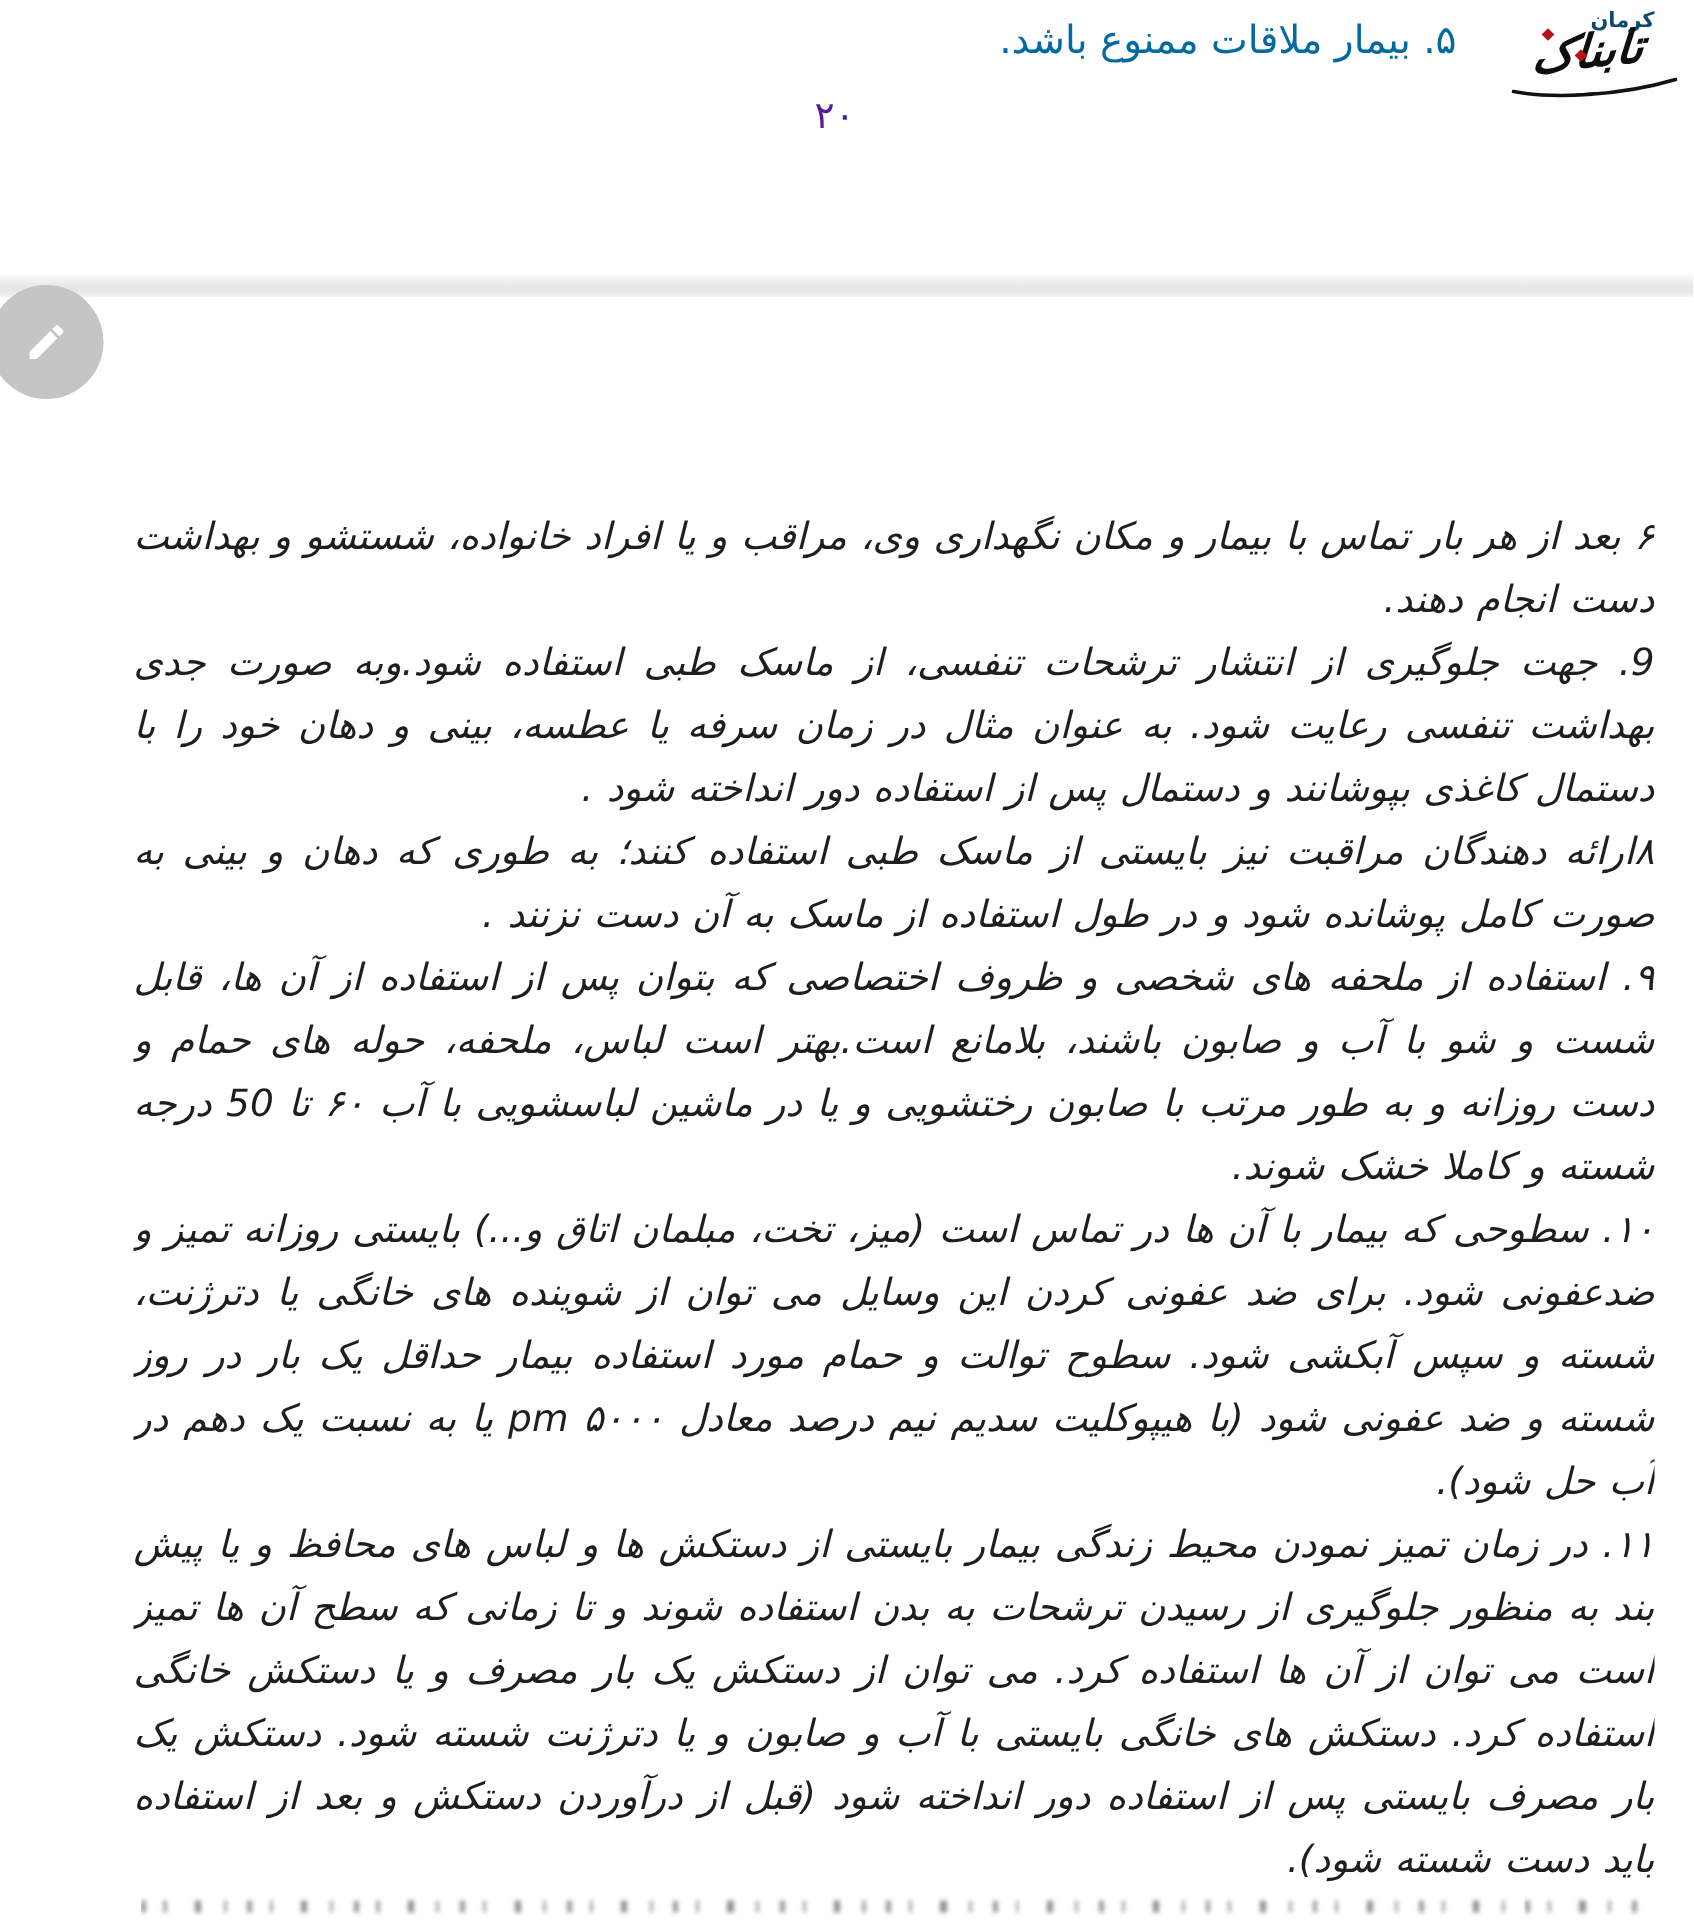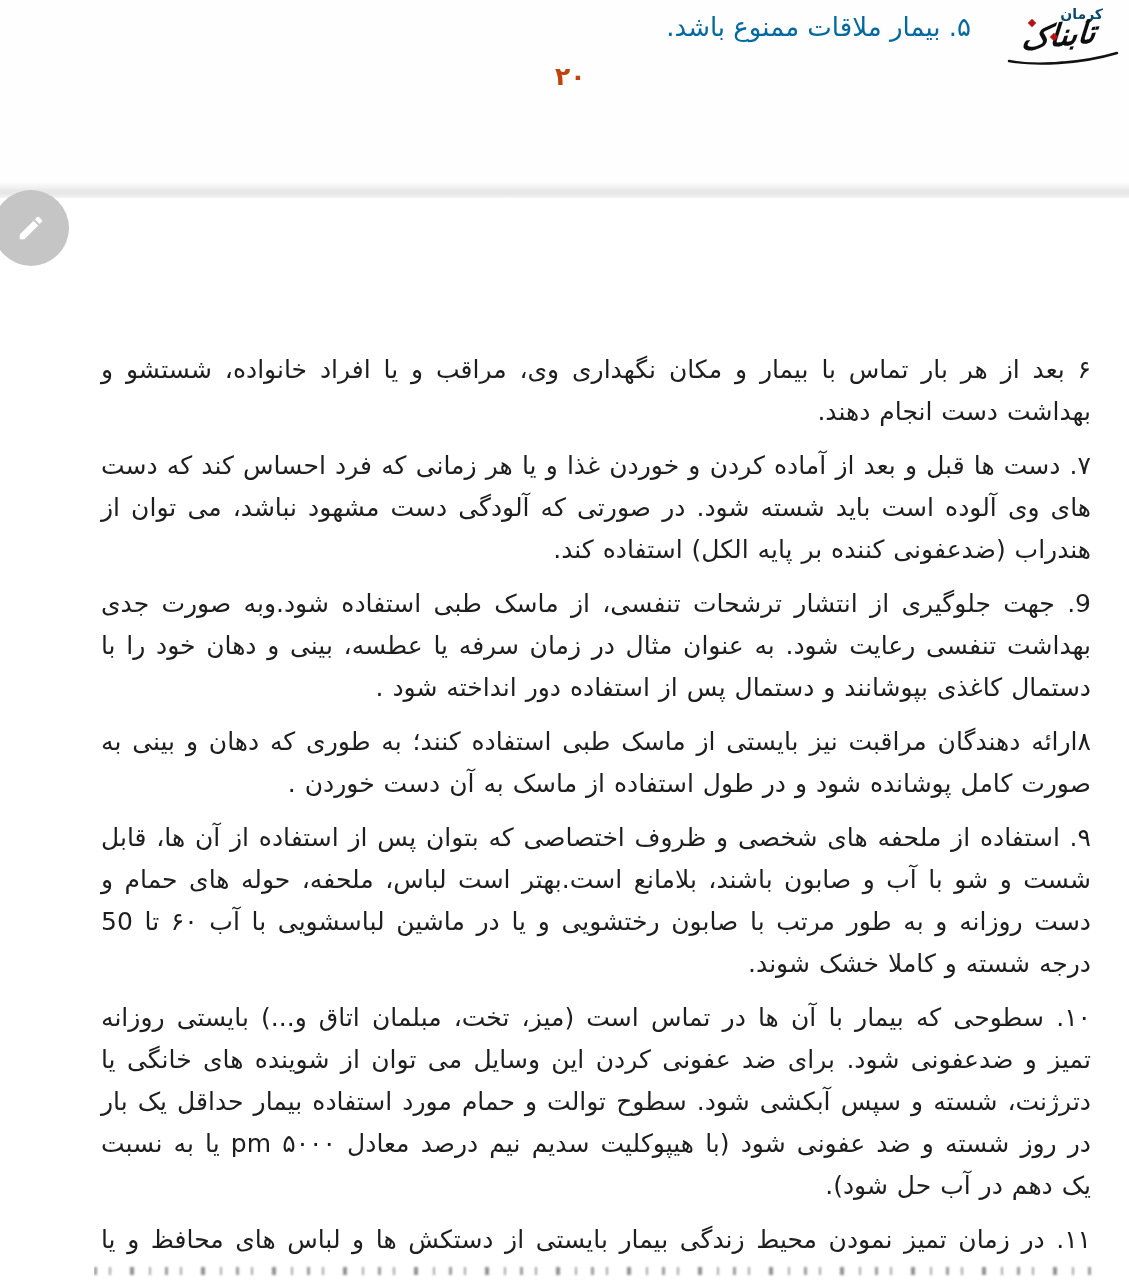--- a/index.html
+++ b/index.html
@@ -17,23 +17,22 @@
     background: #fefefe;
   }
   .item5-line {
     position: absolute; top: 12px; right: 158px;
     direction: rtl; unicode-bidi: plaintext;
     font-size: 26px; color: #0369a1; letter-spacing: 0.2px;
     white-space: nowrap;
   }
   .page-number {
     position: absolute; top: 62px; left: 543px;
-    font-size: 25px; font-weight: bold; color: #c2410c;
+    font-size: 25px; font-weight: normal; color: #4c1d95;
     direction: rtl;
-    margin-left: 12px;
   }
 
   
   .logo {
     position: absolute; top: 4px; right: 8px; width: 116px; height: 62px;
   }
   .logo-region {
     position: absolute; top: 2px; right: 18px;
     font-size: 14px; font-weight: bold; color: #0c4a6e;
     direction: rtl;
@@ -71,21 +70,21 @@
   .edit-button svg { width: 30px; height: 30px; fill: #ffffff; }
 
   
   .doc-body {
     position: absolute; top: 337px; right: 26px;
     width: 1014px; height: 925px; overflow: hidden;
     direction: rtl; text-align: justify;
     font-size: 25px; line-height: 42px; color: #1e1e1e;
     word-spacing: 1px;
   }
-  .doc-body p { margin: 12px; padding: 0; }
+  .doc-body p { margin: 0; padding: 0; font-style: italic; }
 
   
   .clipped-line {
     position: absolute; top: 1262px; right: 30px;
     width: 1005px; height: 16px; overflow: hidden;
   }
   .clipped-line .marks {
     margin-top: 5px; height: 8px;
     background: repeating-linear-gradient(90deg,
       #6f6f6f 0 3px,  transparent 3px 15px,
@@ -119,23 +118,22 @@
 <div class="page-divider"></div>
 
 <div class="edit-button">
   <svg viewBox="0 0 24 24">
     <path d="M3 17.25V21h3.75L17.81 9.94l-3.75-3.75L3 17.25zM20.71 7.04c.39-.39.39-1.02 0-1.41l-2.34-2.34c-.39-.39-1.02-.39-1.41 0l-1.83 1.83 3.75 3.75 1.83-1.83z"></path>
   </svg>
 </div>
 
 <div class="doc-body">
   <p>۶ بعد از هر بار تماس با بیمار و مکان نگهداری وی، مراقب و یا افراد خانواده، شستشو و بهداشت دست انجام دهند.</p>
-  <p>۷. دست ها قبل و بعد از آماده کردن و خوردن غذا و یا هر زمانی که فرد احساس کند که دست های وی آلوده است باید شسته شود. در صورتی که آلودگی دست مشهود نباشد، می توان از هندراب (ضدعفونی کننده بر پایه الکل) استفاده کند.</p>
   <p>9. جهت جلوگیری از انتشار ترشحات تنفسی، از ماسک طبی استفاده شود.وبه صورت جدی بهداشت تنفسی رعایت شود. به عنوان مثال در زمان سرفه یا عطسه، بینی و دهان خود را با دستمال کاغذی بپوشانند و دستمال پس از استفاده دور انداخته شود .</p>
-  <p>۸ارائه دهندگان مراقبت نیز بایستی از ماسک طبی استفاده کنند؛ به طوری که دهان و بینی به صورت کامل پوشانده شود و در طول استفاده از ماسک به آن دست خوردن .</p>
+  <p>۸ارائه دهندگان مراقبت نیز بایستی از ماسک طبی استفاده کنند؛ به طوری که دهان و بینی به صورت کامل پوشانده شود و در طول استفاده از ماسک به آن دست نزنند .</p>
   <p>۹.  استفاده از ملحفه های شخصی و ظروف اختصاصی که بتوان پس از استفاده از آن ها، قابل شست و شو با آب و صابون باشند، بلامانع است.بهتر است لباس، ملحفه، حوله های حمام و دست روزانه و به طور مرتب با صابون رختشویی و یا در ماشین لباسشویی با آب ۶۰ تا 50 درجه شسته و کاملا خشک شوند.</p>
   <p>۱۰.  سطوحی که بیمار با آن ها در تماس است (میز، تخت، مبلمان اتاق و...) بایستی روزانه تمیز و ضدعفونی شود. برای ضد عفونی کردن این وسایل می توان از شوینده های خانگی یا دترژنت، شسته و سپس آبکشی شود. سطوح توالت و حمام مورد استفاده بیمار حداقل یک بار در روز شسته و ضد عفونی شود (با هیپوکلیت سدیم نیم درصد معادل ۵۰۰۰ pm یا به نسبت یک دهم در آب حل شود).</p>
   <p>۱۱. در زمان تمیز نمودن محیط زندگی بیمار بایستی از دستکش ها و لباس های محافظ و یا پیش بند به منظور جلوگیری از رسیدن ترشحات به بدن استفاده شوند و تا زمانی که سطح آن ها تمیز است می توان از آن ها استفاده کرد. می توان از دستکش یک بار مصرف و یا دستکش خانگی استفاده کرد. دستکش های خانگی بایستی با آب و صابون و یا دترژنت شسته شود. دستکش یک بار مصرف بایستی پس از استفاده دور انداخته شود (قبل از درآوردن دستکش و بعد از استفاده باید دست شسته شود).</p>
 </div>
 
 <div class="clipped-line">
   <div class="marks"></div>
 </div>
 
 </body></html>

